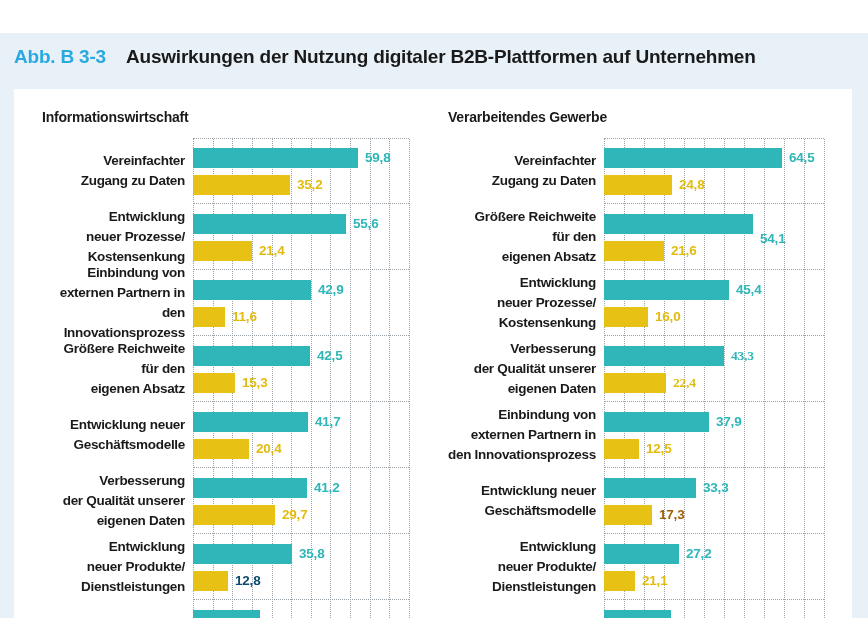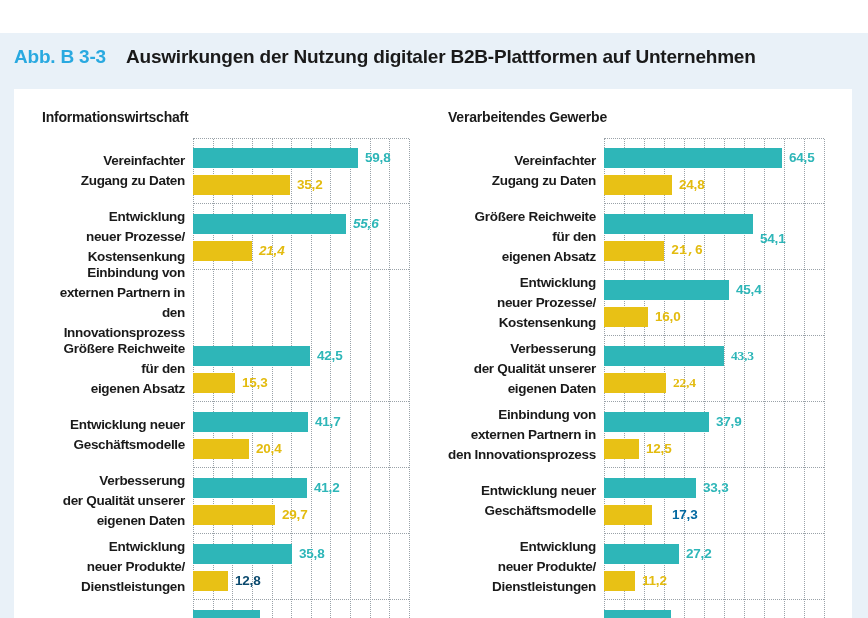--- a/index.html
+++ b/index.html
@@ -73,32 +73,38 @@
                 <div class="bar yellow" style="width: 97px; background: rgb(232, 193, 21);"></div>
                 <div class="val yellow" style="left: 104px; color: rgb(227, 187, 15);">35,2</div>
               </div>
             </div>
             <div class="row">
               <div class="row-label" style="width: 151px;">
                 <div>Entwicklung</div>
                 <div>neuer Prozesse/</div>
                 <div>Kostensenkung</div>
               </div>
-              <div class="row-bars" style="width: 216px; font-style: italic;">
+              <div class="row-bars" style="width: 216px;">
                 <div class="bar teal" style="width: 153px; background: rgb(46, 182, 184);"></div>
                 <div class="val teal" style="left: 160px; color: rgb(46, 182, 184);">55,6</div>
                 <div class="bar yellow" style="width: 59px; background: rgb(232, 193, 21);"></div>
                 <div class="val yellow" style="left: 66px; color: rgb(227, 187, 15);">21,4</div>
               </div>
             </div>
             <div class="row">
               <div class="row-label" style="width: 151px;">
                 <div>Einbindung von</div>
                 <div>externen Partnern in</div>
                 <div>den Innovationsprozess</div>
+              </div>
+              <div class="row-bars" style="width: 216px;">
+                <div class="bar teal" style="width: 118px; background: rgb(46, 182, 184);"></div>
+                <div class="val teal" style="left: 125px; color: rgb(46, 182, 184);">42,9</div>
+                <div class="bar yellow" style="width: 32px; background: rgb(232, 193, 21);"></div>
+                <div class="val yellow" style="left: 39px; color: rgb(227, 187, 15);">11,6</div>
               </div>
             </div>
             <div class="row">
               <div class="row-label" style="width: 151px;">
                 <div>Größere Reichweite</div>
                 <div>für den</div>
                 <div>eigenen Absatz</div>
               </div>
               <div class="row-bars" style="width: 216px;">
                 <div class="bar teal" style="width: 117px; background: rgb(46, 182, 184);"></div>
@@ -186,21 +192,21 @@
             <div class="row">
               <div class="row-label" style="width: 156px;">
                 <div>Größere Reichweite</div>
                 <div>für den</div>
                 <div>eigenen Absatz</div>
               </div>
               <div class="row-bars" style="width: 220px;">
                 <div class="bar teal" style="width: 149px; background: rgb(46, 182, 184);"></div>
                 <div class="val teal" style="left: 156px; color: rgb(46, 182, 184); margin-top: 15px;">54,1</div>
                 <div class="bar yellow" style="width: 60px; background: rgb(232, 193, 21);"></div>
-                <div class="val yellow" style="left: 67px; color: rgb(227, 187, 15); font-family: Liberation Mono, monospace;">21,6</div>
+                <div class="val yellow" style="left: 67px; color: rgb(227, 187, 15);">21,6</div>
               </div>
             </div>
             <div class="row">
               <div class="row-label" style="width: 156px;">
                 <div>Entwicklung</div>
                 <div>neuer Prozesse/</div>
                 <div>Kostensenkung</div>
               </div>
               <div class="row-bars" style="width: 220px;">
                 <div class="bar teal" style="width: 125px; background: rgb(46, 182, 184);"></div>
@@ -237,34 +243,34 @@
             </div>
             <div class="row">
               <div class="row-label" style="width: 156px;">
                 <div>Entwicklung neuer</div>
                 <div>Geschäftsmodelle</div>
               </div>
               <div class="row-bars" style="width: 220px; padding-left: 26px;">
                 <div class="bar teal" style="width: 92px; background: rgb(46, 182, 184);"></div>
                 <div class="val teal" style="left: 99px; color: rgb(46, 182, 184);">33,3</div>
                 <div class="bar yellow" style="width: 48px; background: rgb(232, 193, 21);"></div>
-                <div class="val yellow" style="left: 68px; color: #0369a1;">17,3</div>
+                <div class="val yellow" style="left: 55px; color: #a16207;">17,3</div>
               </div>
             </div>
             <div class="row">
               <div class="row-label" style="width: 156px;">
                 <div>Entwicklung</div>
                 <div>neuer Produkte/</div>
                 <div>Dienstleistungen</div>
               </div>
               <div class="row-bars" style="width: 220px;">
                 <div class="bar teal" style="width: 75px; background: rgb(46, 182, 184);"></div>
                 <div class="val teal" style="left: 82px; color: rgb(46, 182, 184);">27,2</div>
                 <div class="bar yellow" style="width: 31px; background: rgb(232, 193, 21);"></div>
-                <div class="val yellow" style="left: 38px; color: rgb(227, 187, 15);">11,2</div>
+                <div class="val yellow" style="left: 38px; color: rgb(227, 187, 15);">21,1</div>
               </div>
             </div>
             <div class="row">
               <div class="row-label" style="width: 156px;"></div>
               <div class="row-bars" style="width: 220px;">
                 <div class="bar teal" style="width: 67px; background: rgb(46, 182, 184);"></div>
               </div>
             </div>
           </div>
       </div>

